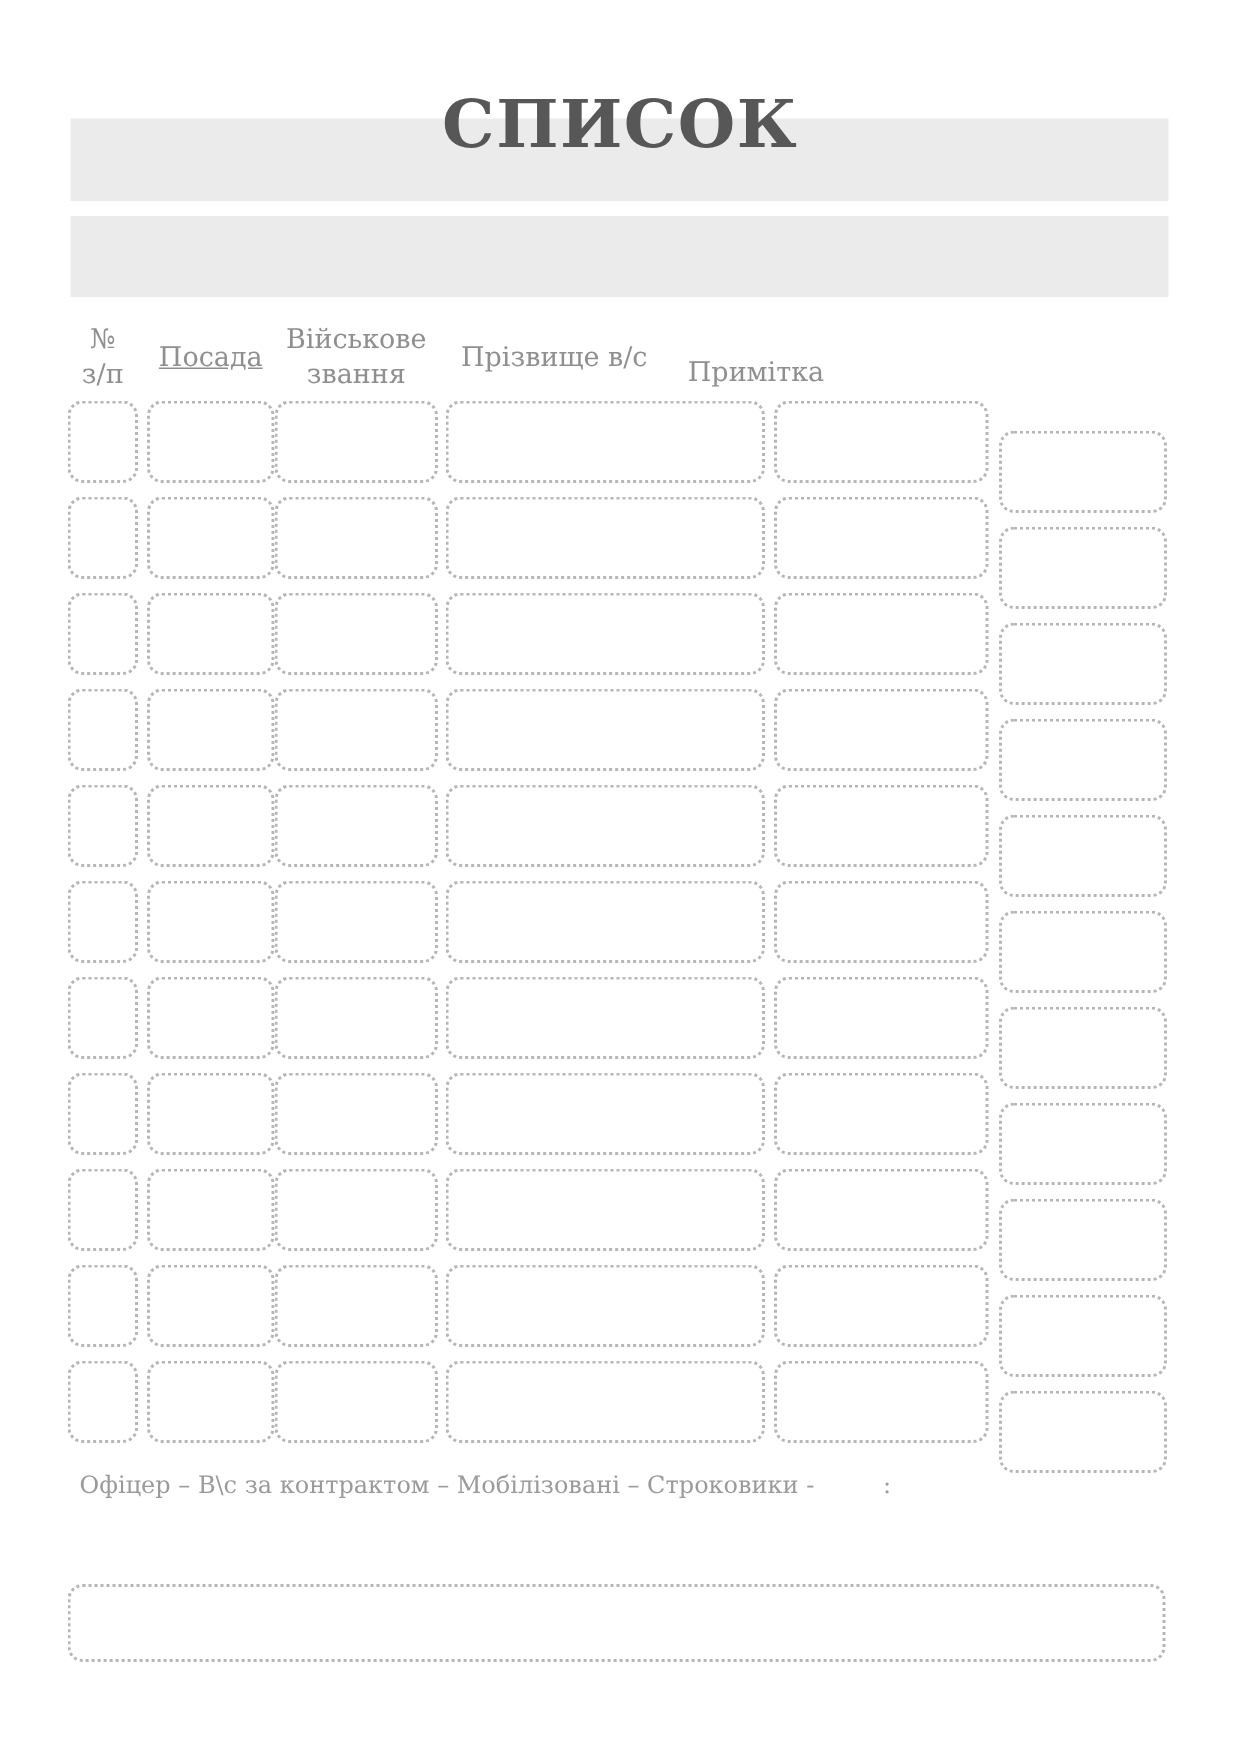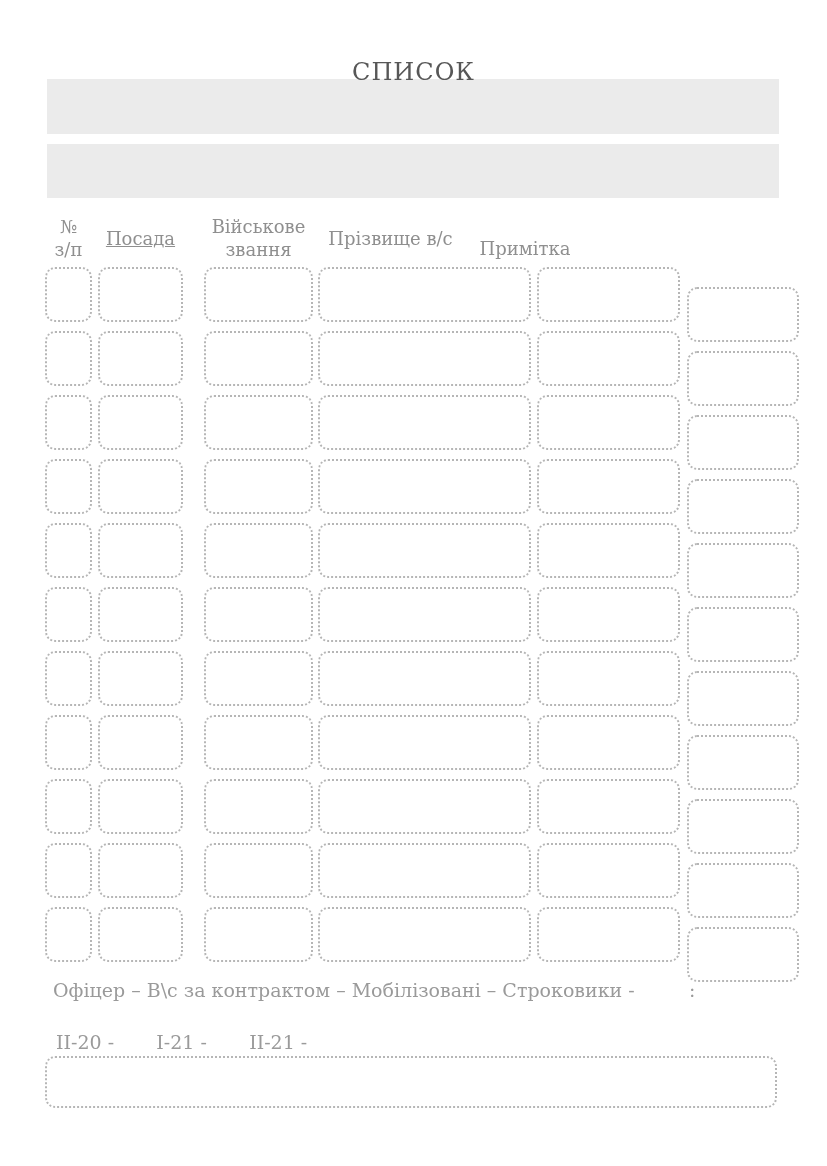--- a/index.html
+++ b/index.html
@@ -20,42 +20,42 @@
   }
   .band-1 { top: 79px;  height: 55px; }
   .band-2 { top: 144px; height: 54px; }
   .title {
     position: absolute;
     top: 58px;
     left: 0;
     width: 100%;
     margin: 0;
     text-align: center;
-    font-size: 24px;
-    font-weight: 400;
+    font-size: 44px;
+    font-weight: 700;
     letter-spacing: 1px;
     color: var(--title-text, #575757);
     z-index: 2;
   }
   .header {
     position: absolute;
     top: 210px;
     left: 45px;
     height: 56px;
     display: flex;
     align-items: center;
     color: var(--header-text, #8f8f8f);
     font-size: 18px;
     line-height: 23px;
     z-index: 2;
   }
   .hc { text-align: center; white-space: pre-line; box-sizing: border-box; }
   .c1 { width: 47px; }
   .c2 { width: 85px;  margin-left: 6px; text-decoration: underline; }
-  .c3 { width: 109px; margin-left: 21px; text-align: center; }
+  .c3 { width: 109px; margin-left: 0; text-align: center; }
   .c4 { width: 213px; margin-left: 5px; }
   .c5 { width: 143px; margin-left: 6px; }
   .c6 { width: 112px; margin-left: 7px; margin-top: 20px; }
   .rows {
     position: absolute;
     top: 267px;
     left: 45px;
     display: flex;
     flex-direction: column;
     gap: 9px;
@@ -66,21 +66,21 @@
     height: 55px;
     box-sizing: border-box;
     background: #ffffff;
     border: 2px dotted var(--cell-border, #b6b6b6);
     border-radius: 10px;
   }
   .footer-line {
     position: absolute;
     white-space: pre;
     color: var(--footer-text, #9a9a9a);
-    font-size: 19px;
+    font-size: 16px;
     line-height: 26px;
     z-index: 2;
   }
   .footer-line1 { left: 53px; top: 977px; }
   .footer-line2 { left: 56px; top: 1029px; }
   .bigbox {
     position: absolute;
     left: 45px;
     top: 1056px;
     width: 732px;
@@ -197,17 +197,16 @@
         <div class="cell c1"></div>
         <div class="cell c2"></div>
         <div class="cell c3"></div>
         <div class="cell c4"></div>
         <div class="cell c5"></div>
         <div class="cell c6"></div>
       </div>
     </div>
 
   <div class="footer-line footer-line1">Офіцер – В\с за контрактом – Мобілізовані – Строковики -         :</div>
-  <div class="footer-line footer-line2">II-20 -       I-21 -       II-21 -</div>
 
   <div class="bigbox"></div>
 
 </div>
 
 </body></html>

